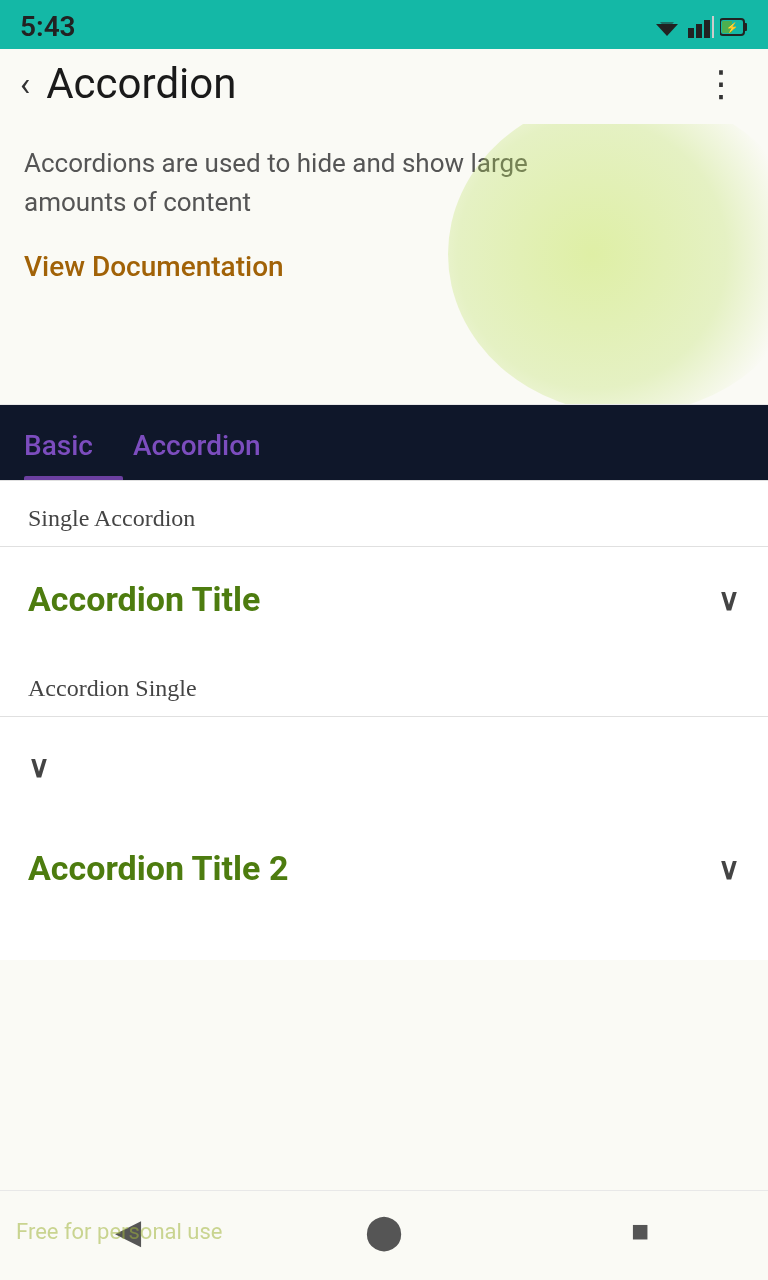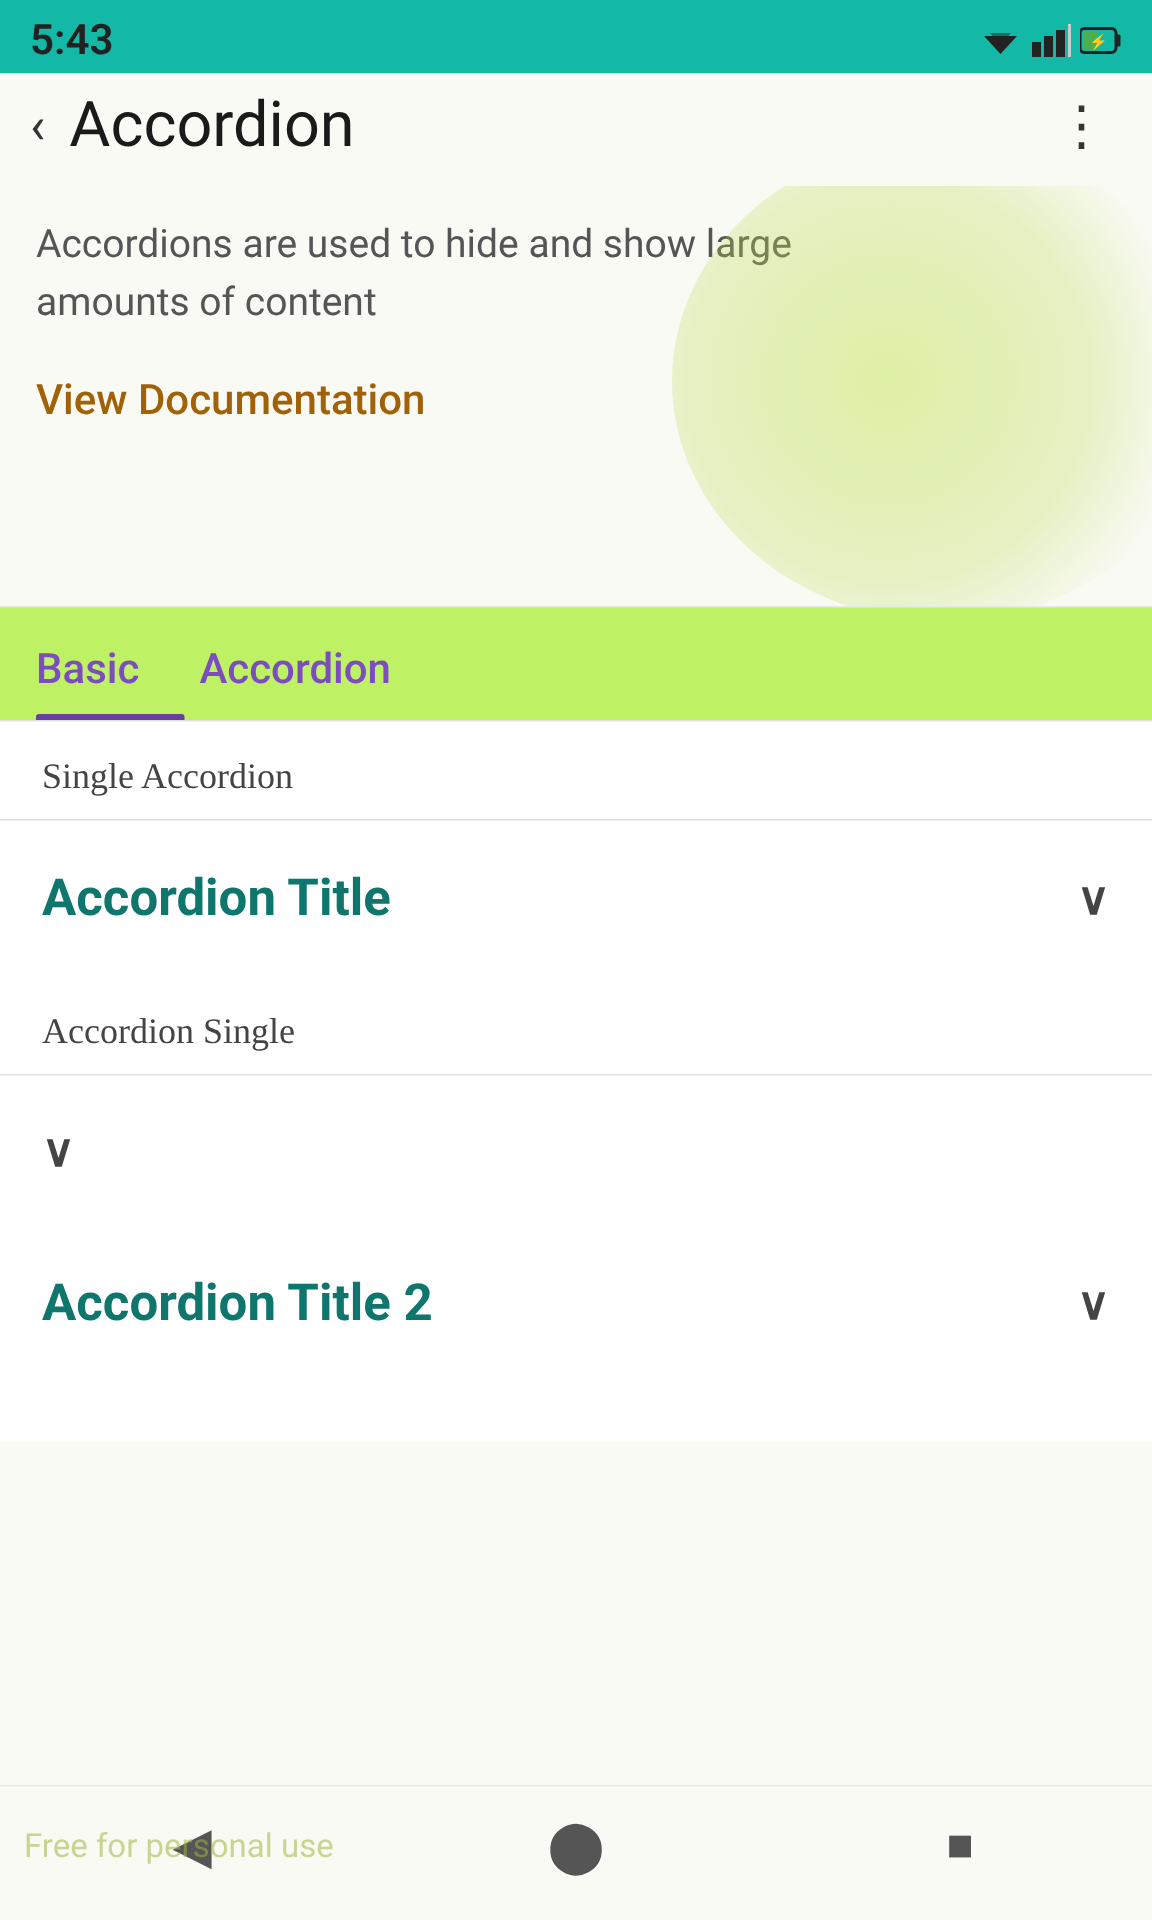--- a/index.html
+++ b/index.html
@@ -100,21 +100,21 @@
       top: -30px;
       width: 360px;
       height: 320px;
       border-radius: 50%;
       background: radial-gradient(circle at 40% 50%, rgba(200, 230, 100, 0.55) 0%, rgba(180, 220, 80, 0.3) 50%, transparent 75%);
       pointer-events: none;
     }
 
     
     .tabs-container {
-      background: #bef264;
+      background: #0f172a;
       border-top: 1px solid #e8e8e8;
     }
     .tabs-row {
       display: flex;
       align-items: center;
       padding: 0 24px;
     }
     .tab-item {
       font-size: 28px;
       font-weight: 500;
@@ -165,21 +165,21 @@
       display: flex;
       align-items: center;
       justify-content: space-between;
       padding: 32px 28px;
       cursor: pointer;
       border-bottom: none;
     }
     .accordion-title {
       font-size: 34px;
       font-weight: 700;
-      color: #0f766e;
+      color: #4d7c0f;
     }
     .accordion-chevron {
       font-size: 30px;
       color: #444;
       font-weight: 700;
     }
 
     
     .bottom-nav {
       position: fixed;

